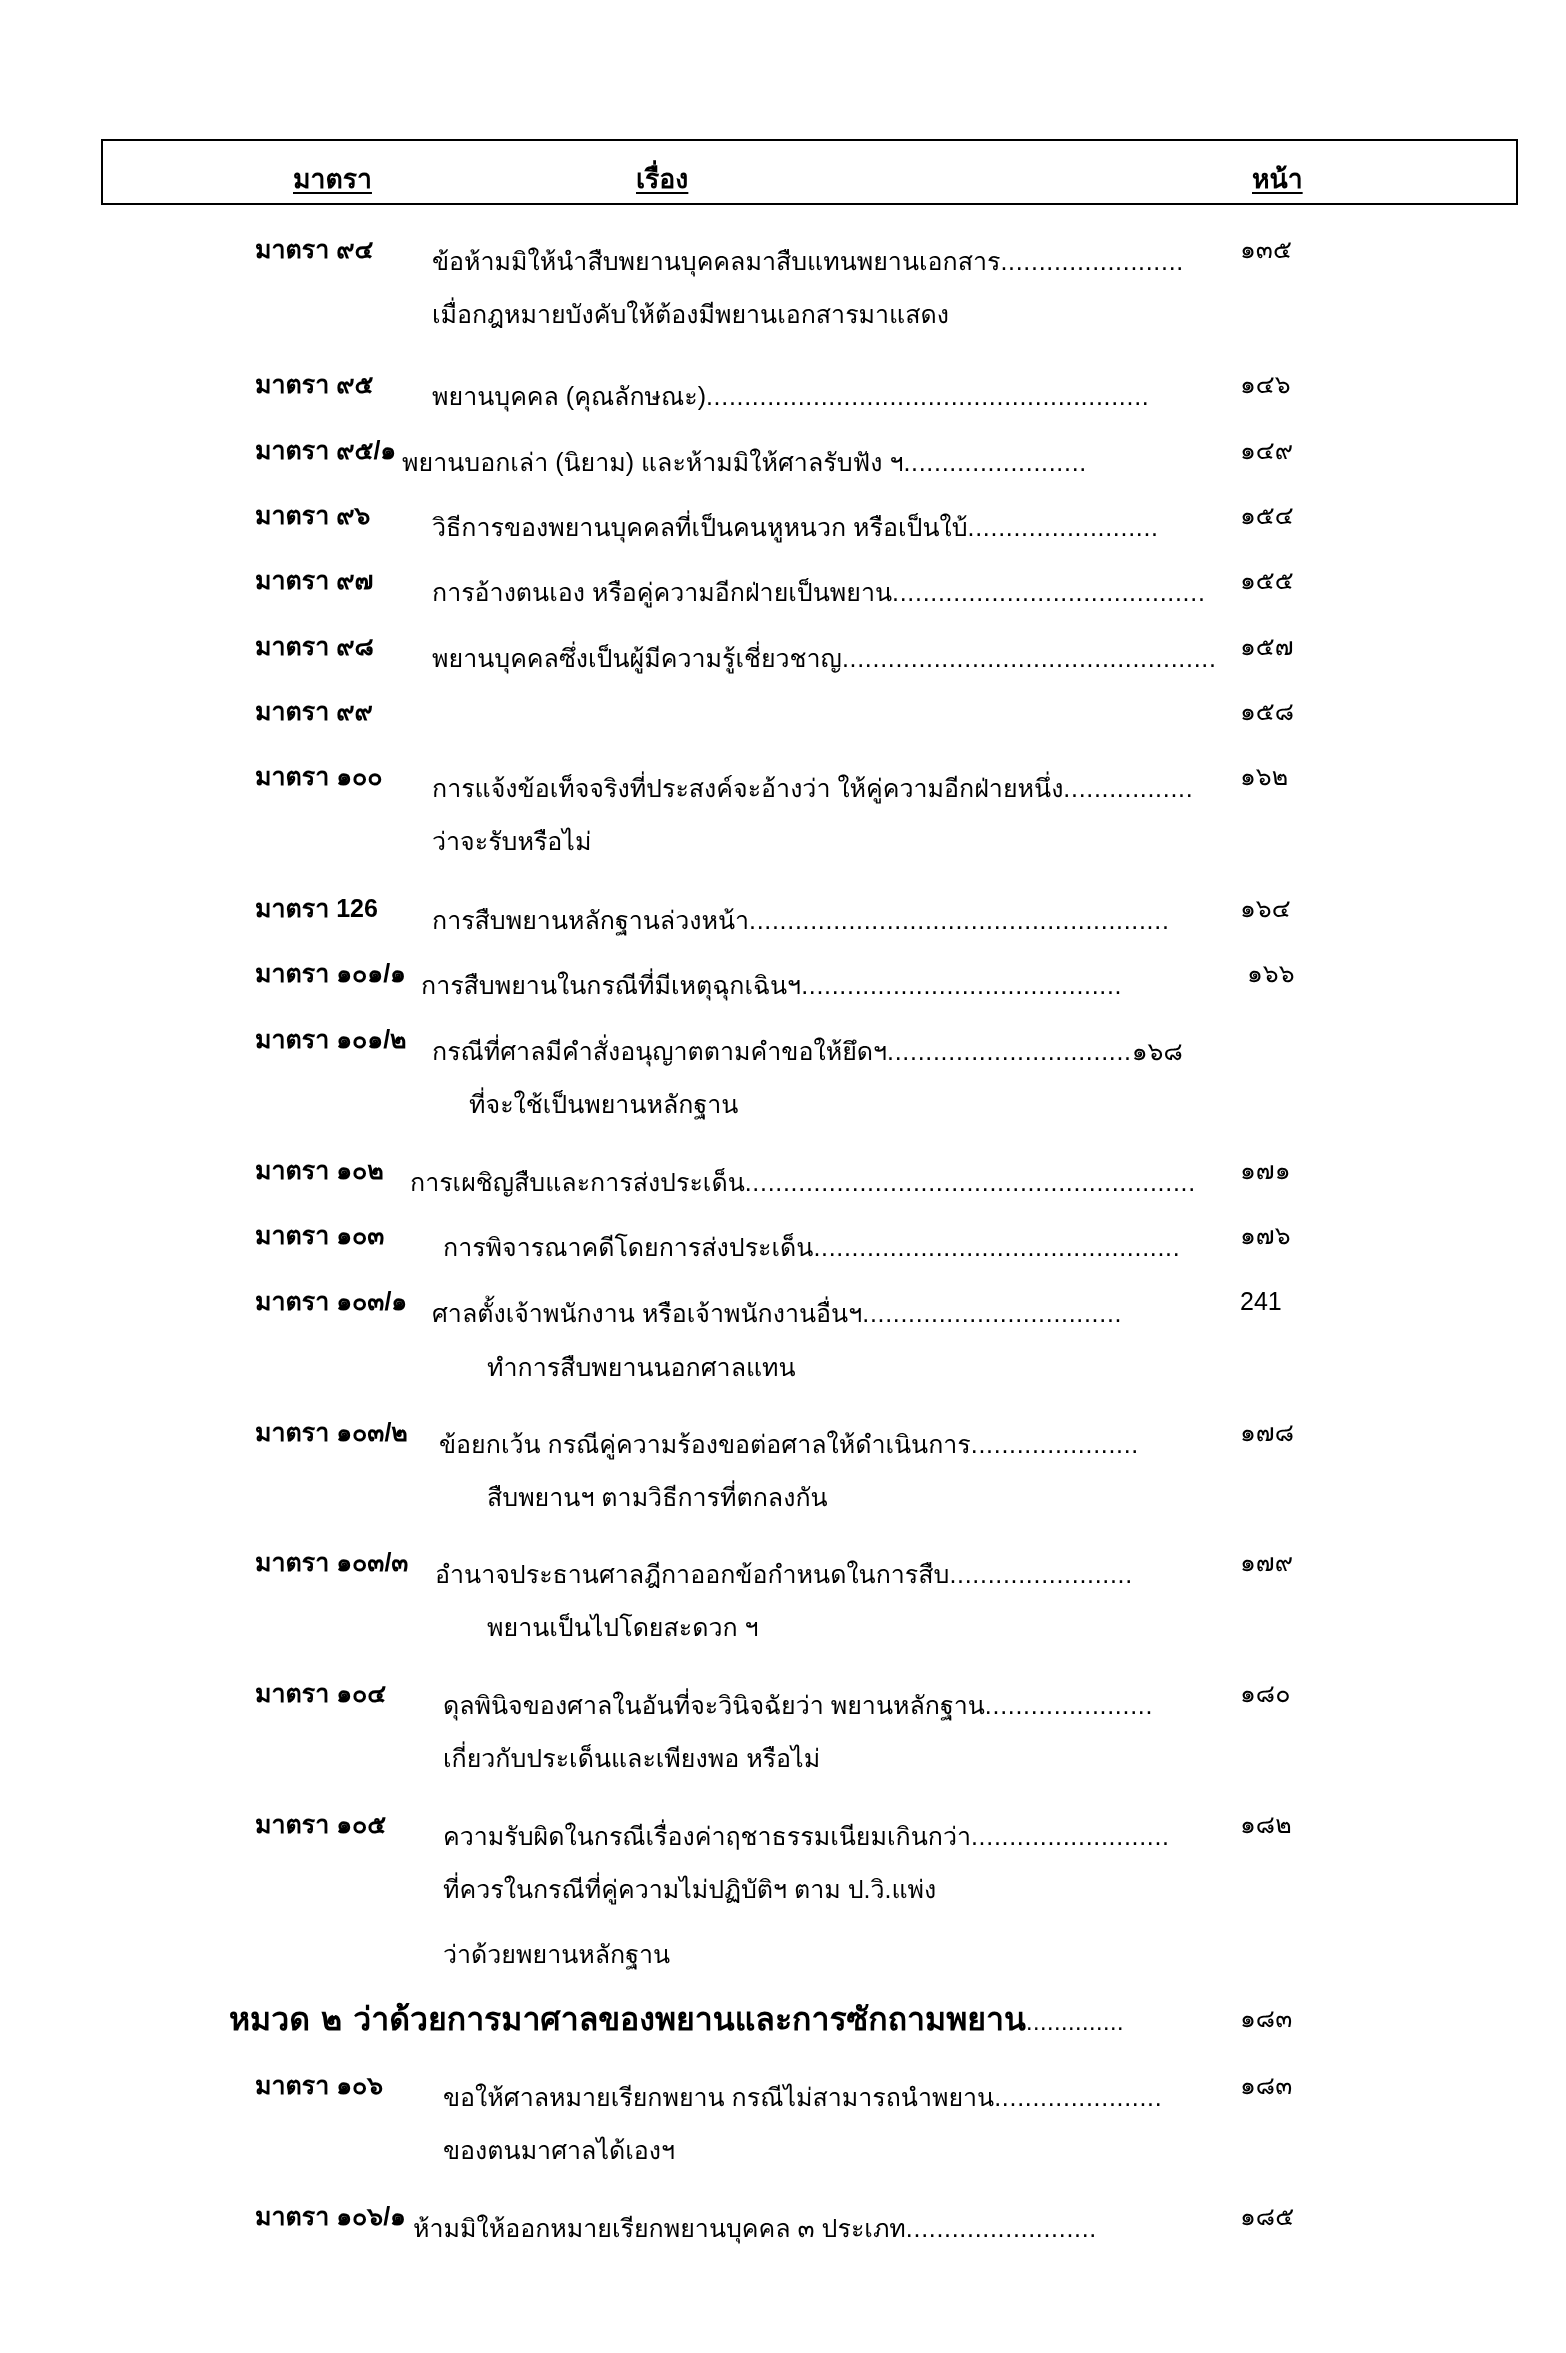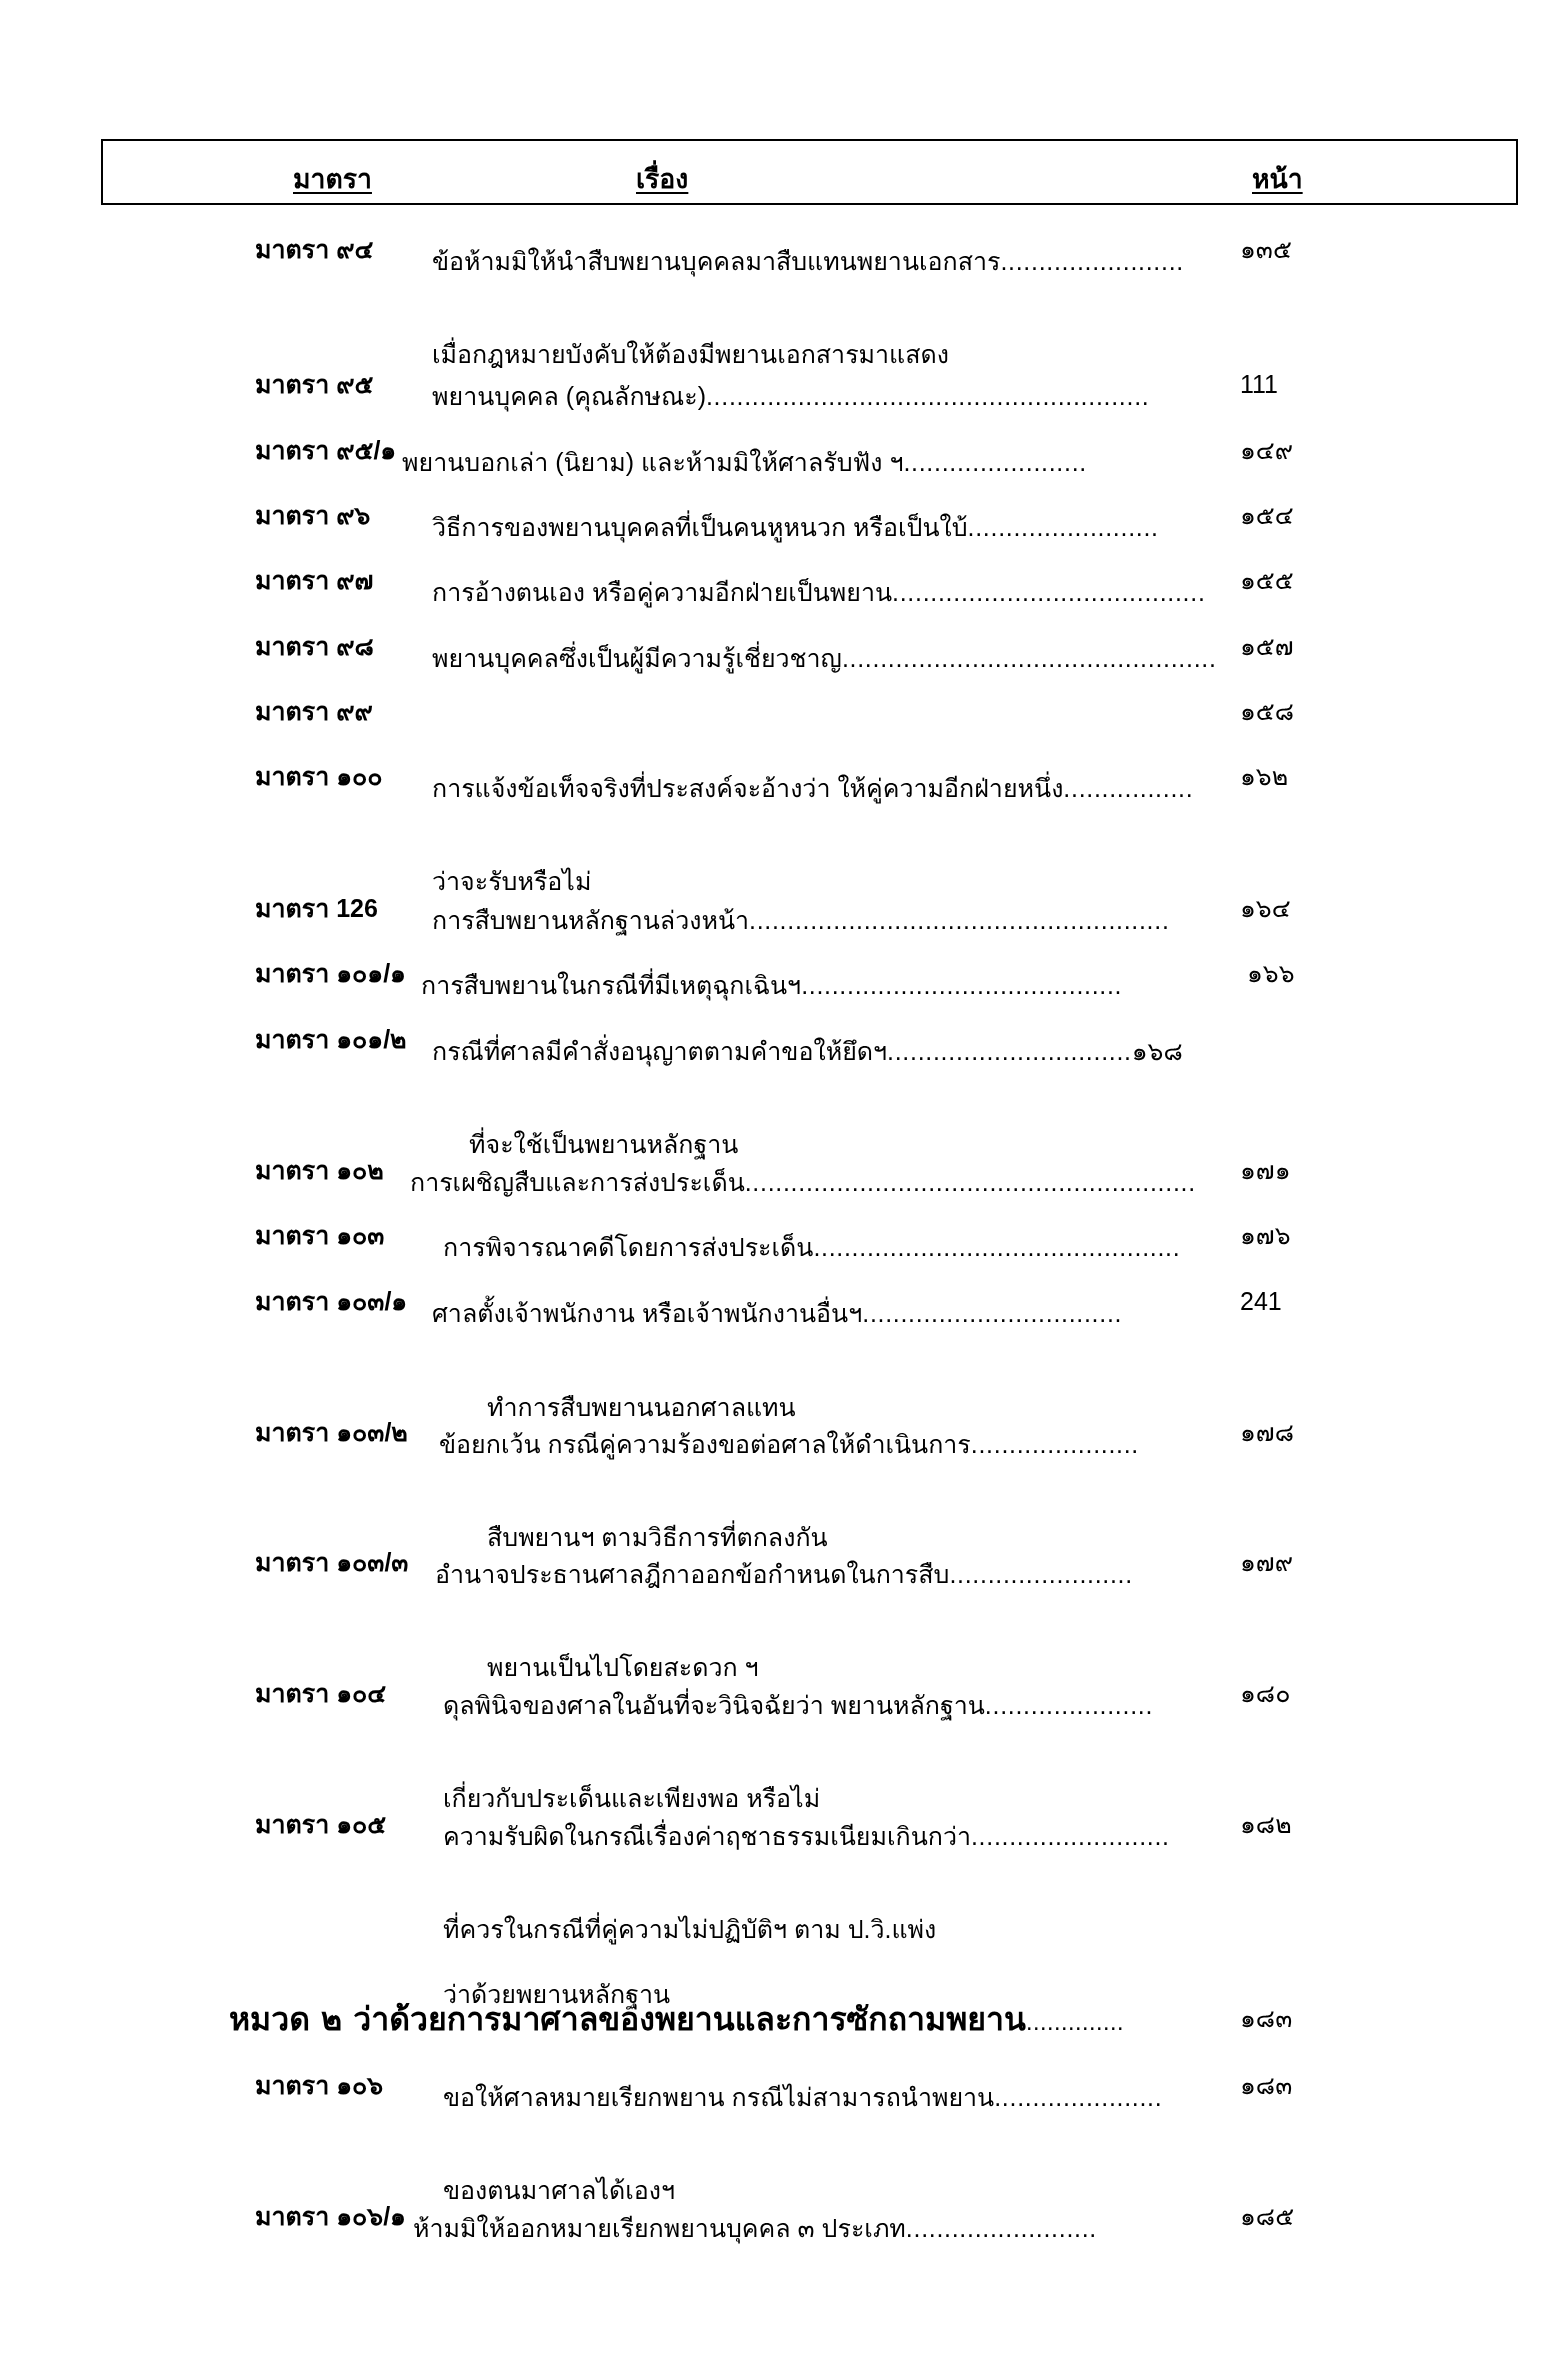--- a/index.html
+++ b/index.html
@@ -68,21 +68,20 @@
       letter-spacing: 0.7px;
     }
     .pg {
       position: absolute;
       left: 1240px;
       white-space: nowrap;
     }
     .cont {
       position: absolute;
       white-space: nowrap;
-      margin-top: 40px;
     }
     .chapter {
       position: absolute;
       left: 0;
       width: 1567px;
       height: 52px;
       line-height: 52px;
       font-family: "DejaVu Sans", "Liberation Sans", sans-serif;
     }
     .chapter .title {
@@ -116,21 +115,21 @@
     <span class="desc" style="left:432px"><span>ข้อห้ามมิให้นำสืบพยานบุคคลมาสืบแทนพยานเอกสาร</span><span class="dots">........................</span></span>
     <span class="pg">๑๓๕</span>
   </div>
   <div class="row" style="top:292px">
     <span class="cont" style="left:432px">เมื่อกฎหมายบังคับให้ต้องมีพยานเอกสารมาแสดง</span>
   </div>
 
   <div class="row" style="top:362px">
     <span class="sec">มาตรา ๙๕</span>
     <span class="desc" style="left:432px"><span>พยานบุคคล (คุณลักษณะ)</span><span class="dots">..........................................................</span></span>
-    <span class="pg">111</span>
+    <span class="pg">๑๔๖</span>
   </div>
 
   <div class="row" style="top:428px">
     <span class="sec">มาตรา ๙๕/๑</span>
     <span class="desc" style="left:402px"><span>พยานบอกเล่า (นิยาม) และห้ามมิให้ศาลรับฟัง ฯ</span><span class="dots">........................</span></span>
     <span class="pg">๑๔๙</span>
   </div>
 
   <div class="row" style="top:493px">
     <span class="sec">มาตรา ๙๖</span>

